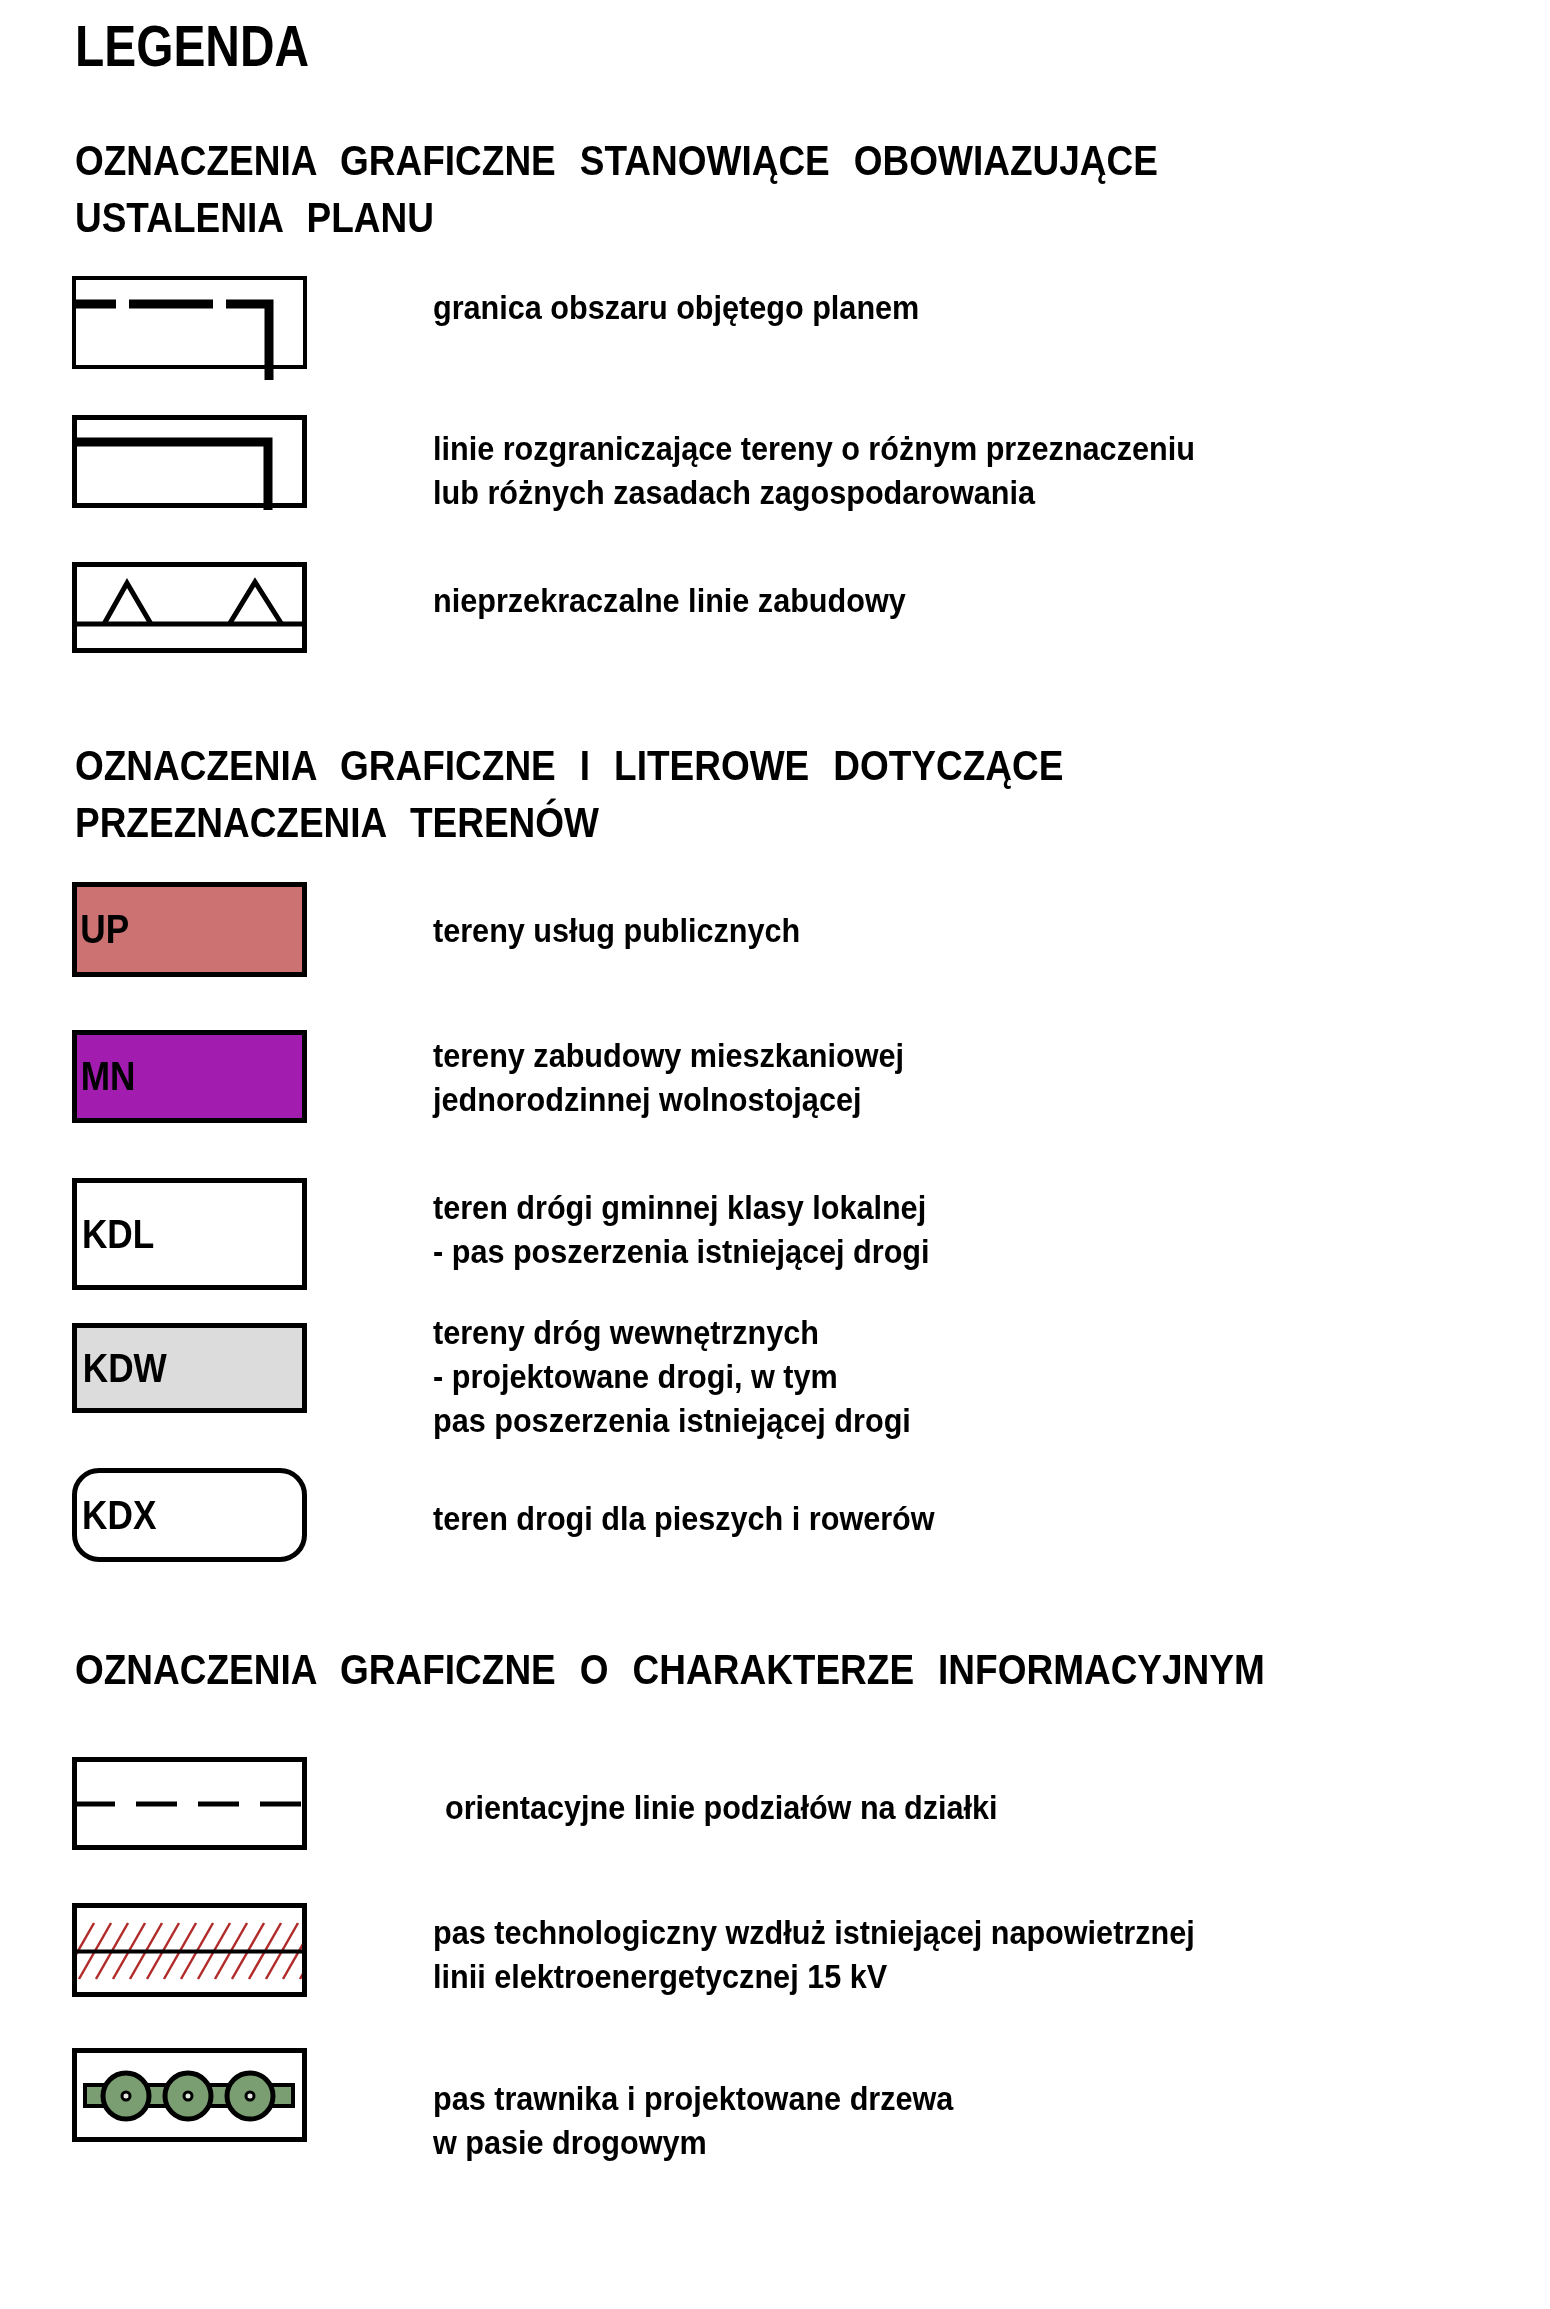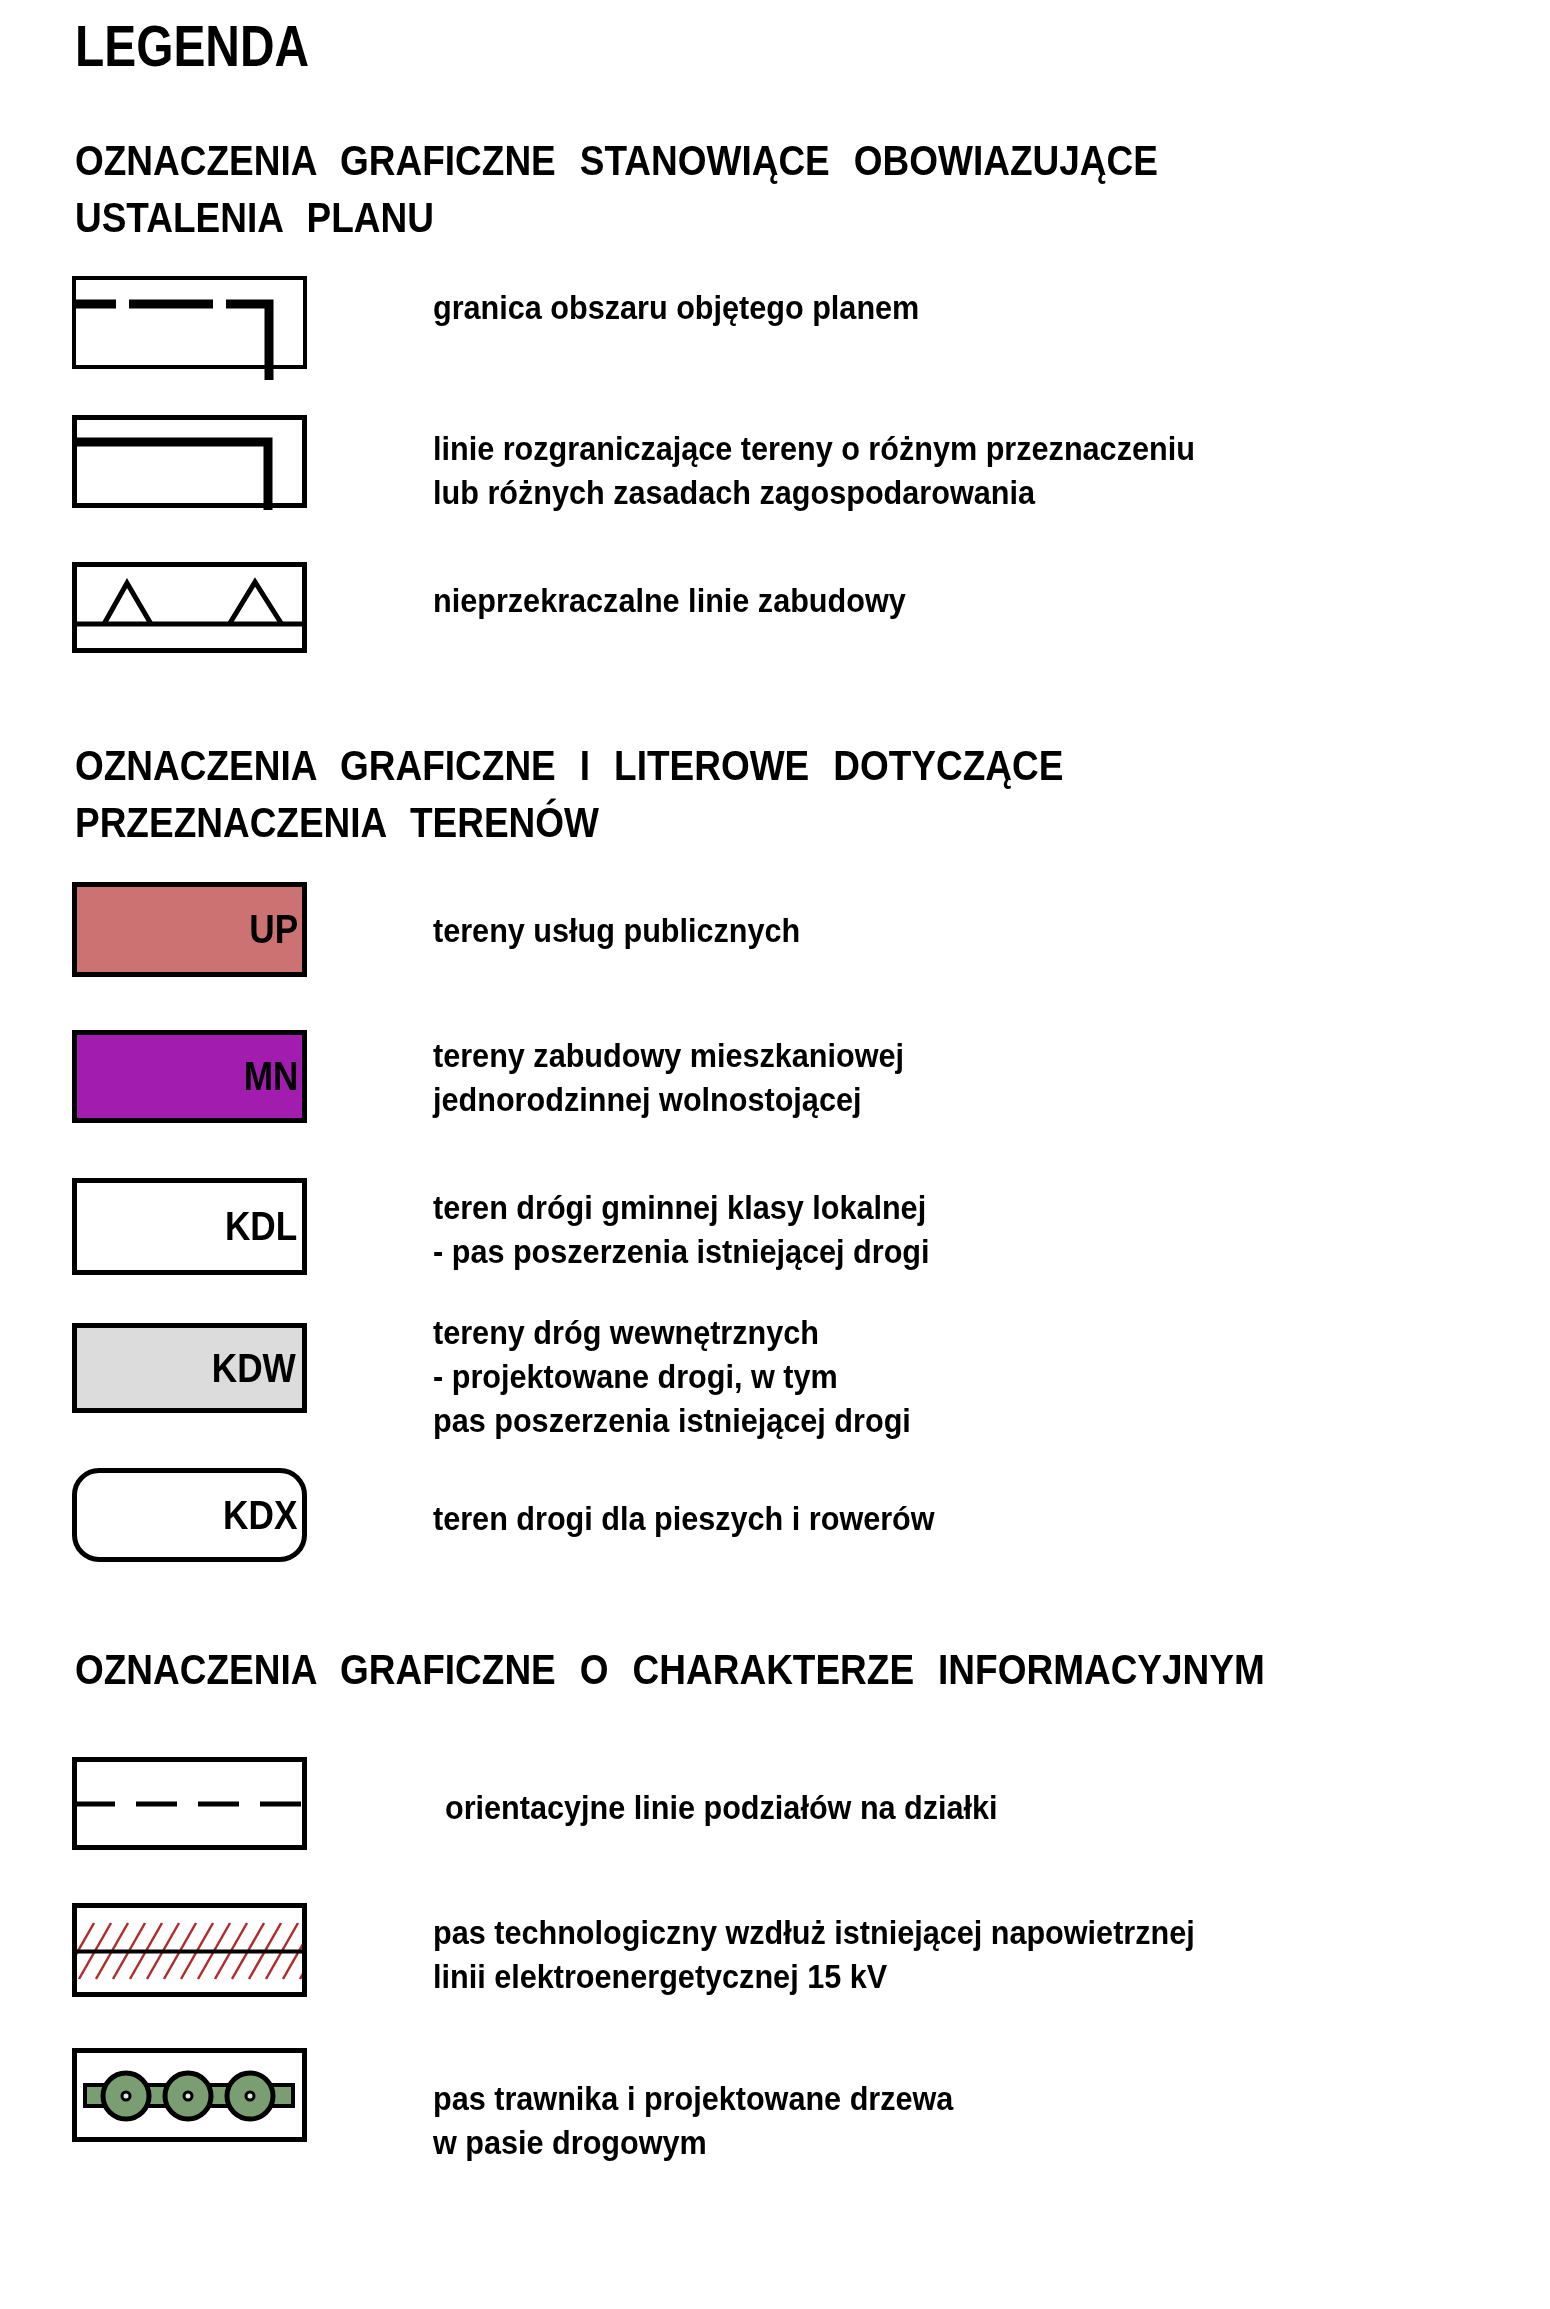--- a/index.html
+++ b/index.html
@@ -16,21 +16,21 @@
   .sec-header{
     font-size:43px;line-height:57px;word-spacing:16px;white-space:pre-line;
     transform:scaleX(0.86);transform-origin:left top;
   }
   .desc{
     font-size:34px;line-height:44px;white-space:pre-line;
     transform:scaleX(0.90);transform-origin:left top;
   }
   .codebox{
     width:235px;border:5px solid #000;box-sizing:border-box;
-    display:flex;align-items:center;justify-content:flex-end;
+    display:flex;align-items:center;justify-content:flex-start;
   }
   .codebox span{
     font-size:40px;transform:scaleX(0.88);transform-origin:center center;
   }
   svg{display:block;overflow:visible;}
 </style>
 </head>
 <body>
 
 <div class="canvas">
@@ -74,21 +74,21 @@
     <span>UP</span>
   </div>
   <div class="desc abs" style="left:433px;top:908px;">tereny usług publicznych</div>
 
   <div class="codebox abs" style="left: 72px; top: 1030px; height: 93px; background-color: #a21caf;" title="MN">
     <span>MN</span>
   </div>
   <div class="desc abs" style="left:433px;top:1033px;">tereny zabudowy mieszkaniowej
 jednorodzinnej wolnostojącej</div>
 
-  <div class="codebox abs" style="left: 72px; top: 1178px; height: 97px; background-color: rgb(255, 255, 255);" title="KDL">
+  <div class="codebox abs" style="left: 72px; top: 1178px; height: 112px; background-color: rgb(255, 255, 255);" title="KDL">
     <span>KDL</span>
   </div>
   <div class="desc abs" style="left:433px;top:1185px;">teren drógi gminnej klasy lokalnej
 - pas poszerzenia istniejącej drogi</div>
 
   <div class="codebox abs" style="left: 72px; top: 1323px; height: 90px; background-color: rgb(220, 220, 220);" title="KDW">
     <span>KDW</span>
   </div>
   <div class="desc abs" style="left:433px;top:1310px;">tereny dróg wewnętrznych
 - projektowane drogi, w tym

